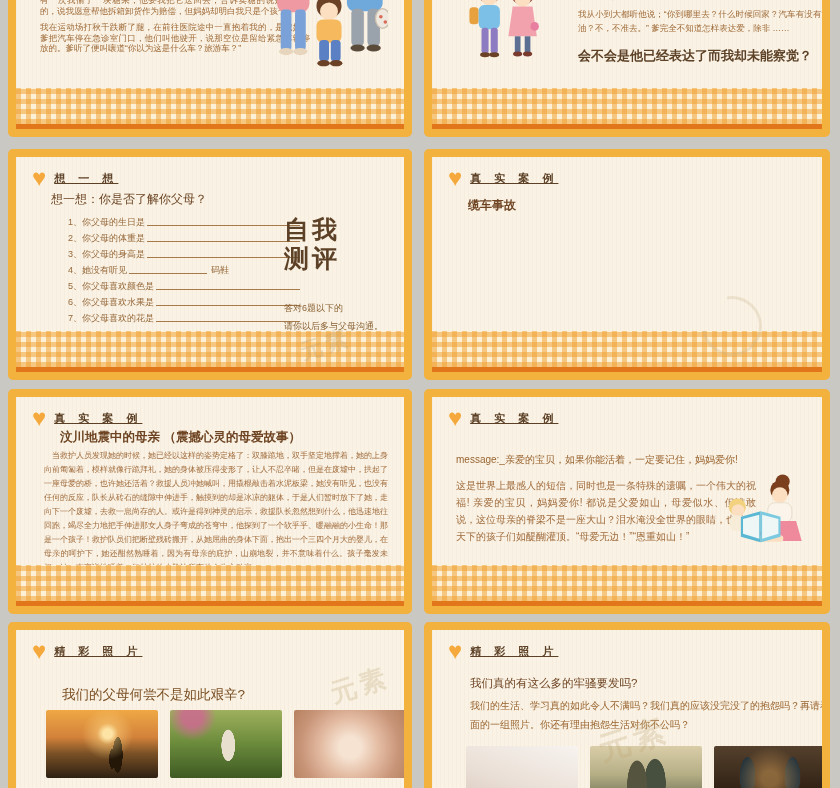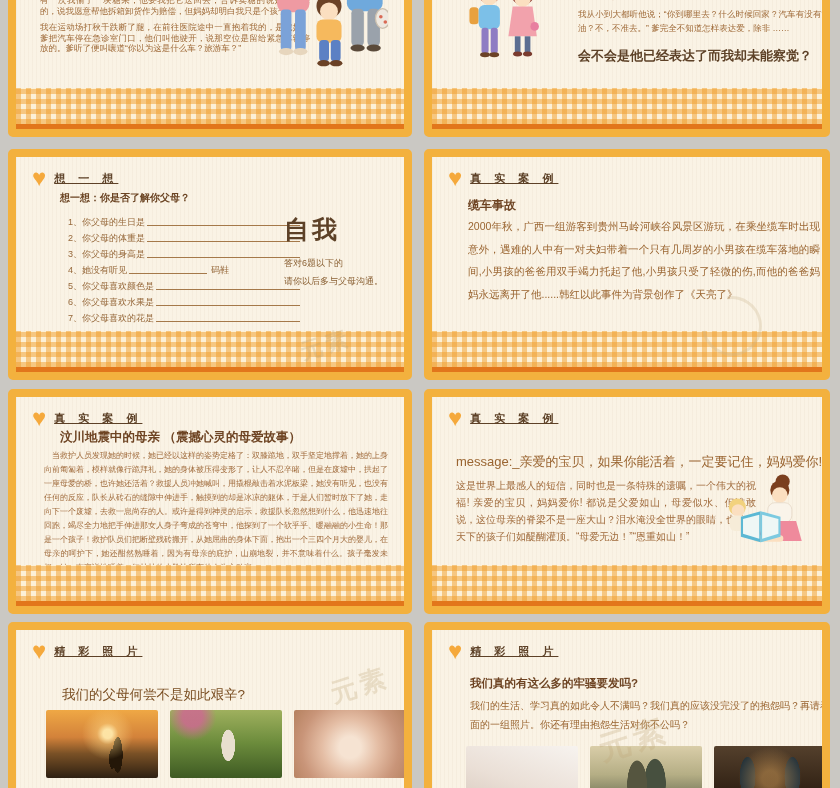--- a/index.html
+++ b/index.html
@@ -21,43 +21,43 @@
   .hdr-label{font-size:11px;font-weight:bold;color:#5D4127;letter-spacing:5px;text-decoration:underline;}
   .small-par{position:absolute;left:24px;top:82px;width:270px;font-size:8.5px;line-height:10.5px;
     color:#9F6A38;text-align:justify;}
   .small-par p{margin:0 0 6px 0;}
   
   .s2-text{position:absolute;left:146px;top:78px;width:252px;color:#9F6A38;}
   .s2-frag{font-size:8.5px;line-height:11px;}
   .s2-par{font-size:8.5px;line-height:13.5px;margin-top:6px;text-align:justify;}
   .s2-q{font-size:13px;font-weight:bold;color:#5D4127;margin-top:12px;white-space:nowrap;}
   
-  .s3-title{position:absolute;left:44px;top:34px;font-size:10px;font-weight:bold;color:#6B4423;}
+  .s3-title{position:absolute;left:35px;top:34px;font-size:12px;font-weight:normal;color:#6B4423;}
   .quiz{position:absolute;left:52px;top:56px;width:236px;}
   .li{display:flex;align-items:flex-end;height:16px;font-size:9px;color:#96683A;}
   .li .blank{flex:1;border-bottom:1px solid #A5794A;margin:0 4px 3px 2px;height:8px;}
   .li.short .blank{flex:0 0 78px;}
   .side{position:absolute;left:268px;top:58px;width:122px;}
   .side-title{font-size:25px;line-height:29px;font-weight:bold;color:#5D4127;letter-spacing:3px;}
-  .side-note{font-size:9px;line-height:18px;color:#8A6134;margin-top:10px;}
+  .side-note{font-size:9px;line-height:18px;color:#8A6134;margin-top:26px;}
   
   .case-title{position:absolute;left:36px;top:40px;font-size:12px;font-weight:bold;color:#6E4423;}
   .s4-body{position:absolute;left:36px;top:58px;width:352px;font-size:10.5px;line-height:22.5px;
     color:#9A6531;text-align:justify;}
   .s5-title{position:absolute;left:44px;top:32px;font-size:12.5px;font-weight:bold;color:#6E4423;}
   .s5-body{position:absolute;left:28px;top:52px;width:344px;font-size:8px;line-height:14px;
     color:#A06B3C;text-align:justify;text-indent:1em;}
   .s6-lead{position:absolute;left:28px;top:30px;width:366px;font-size:9.5px;font-weight:bold;
     color:#6E4423;text-indent:1em;}
-  .s6-msg{position:absolute;left:24px;top:56px;width:370px;font-size:13px;color:#9A6531;}
+  .s6-msg{position:absolute;left:24px;top:56px;width:370px;font-size:10px;color:#9A6531;}
   .s6-body{position:absolute;left:24px;top:80px;width:300px;font-size:10px;line-height:17px;
     color:#A06B3C;text-align:justify;}
   
   .ph-title-l{position:absolute;left:46px;top:56px;font-size:13.5px;font-weight:normal;color:#7A4E22;}
-  .ph-title-r{position:absolute;left:38px;top:46px;font-size:11.5px;font-weight:bold;color:#6E4423;}
+  .ph-title-r{position:absolute;left:38px;top:46px;font-size:11.5px;font-weight:normal;color:#6E4423;}
   .s8-body{position:absolute;left:38px;top:66px;width:370px;font-size:10px;line-height:19px;color:#9A6531;}
   .photos{position:absolute;display:flex;gap:12px;}
   .photos-l{left:30px;top:80px;}
   .photos-r{left:34px;top:116px;}
   .photo{width:112px;height:68px;border-radius:2px;}
   .ph-sunset{background:
     radial-gradient(circle at 55% 35%,rgba(255,232,170,.95) 0 6%,rgba(255,214,130,.45) 14%,rgba(255,214,130,0) 34%),
     radial-gradient(ellipse 5px 18px at 64% 66%,#241708 98%,rgba(36,23,8,0) 100%),
     radial-gradient(ellipse 3px 10px at 59% 72%,#241708 98%,rgba(36,23,8,0) 100%),
     linear-gradient(180deg,#EFA845 0%,#D3823A 40%,#7A5126 64%,#2E2012 100%);}
@@ -206,39 +206,39 @@
         <div class="li">
             <span>7、</span>
             <span>你父母喜欢的花是</span>
             <span class="blank"></span>
             <span class="suffix"></span>
           </div>
       </div>
       <div class="side">
         <div class="side-title">
           <div>自我</div>
+          <div>测评</div>
         </div>
         <div class="side-note">
           <div>答对6题以下的</div>
           <div>请你以后多与父母沟通。</div>
         </div>
       </div>
     </div>
     <div class="plaid"></div>
     <div class="stripe"></div>
   </div>
 
   <div class="slide col-r" style="top:149px;height:231px;">
     <div class="content">
       <div class="hdr">
         <span class="heart">♥</span>
         <span class="hdr-label">真 实 案 例</span>
       </div>
       <div class="case-title">缆车事故</div>
-      <div class="s4-body">2000年秋，广西一组游客到贵州马岭河峡谷风景区游玩，在乘坐缆车时出现意外，遇难的人中有一对夫妇带着一个只有几周岁的小男孩在缆车落地的瞬间,小男孩的爸爸用双手竭力托起了他,小男孩只受了轻微的伤,而他的爸爸妈妈永远离开了他......韩红以此事件为背景创作了《天亮了》</div>
     </div>
     <div class="plaid"></div>
     <div class="stripe"></div>
   </div>
 
   <div class="slide col-l" style="top:389px;height:225px;">
     <div class="content">
       <div class="hdr">
         <span class="heart">♥</span>
         <span class="hdr-label">真 实 案 例</span>

